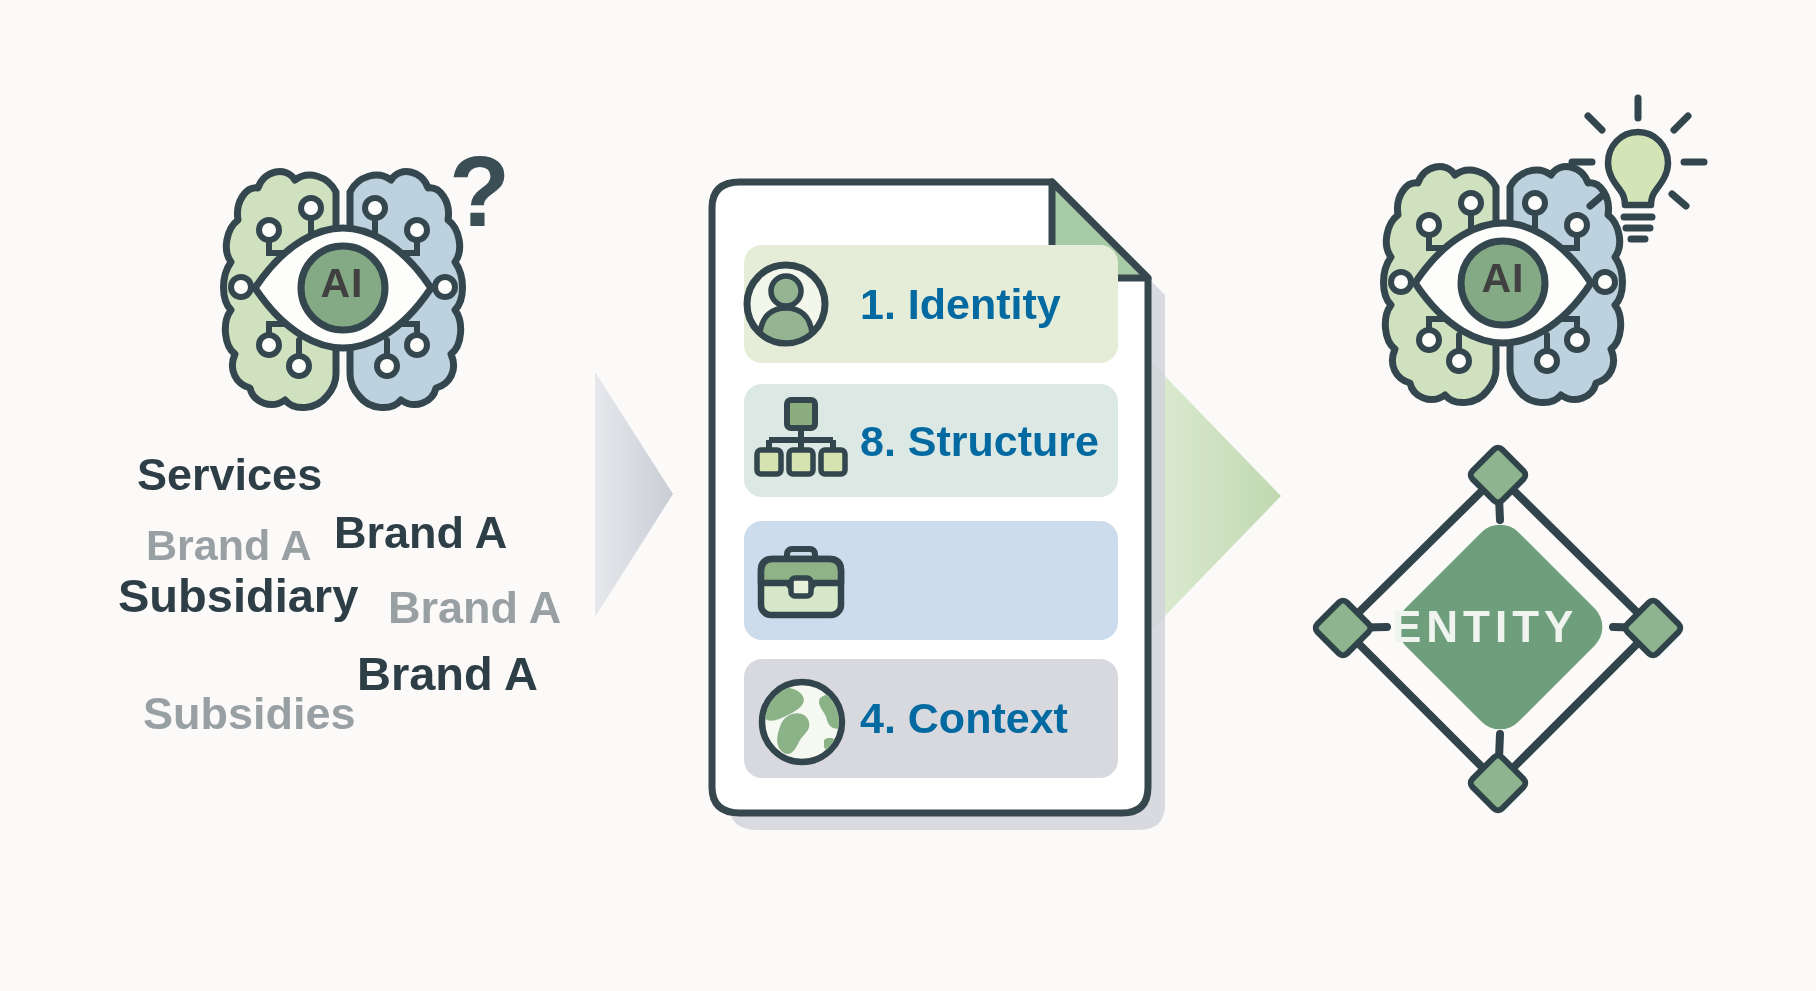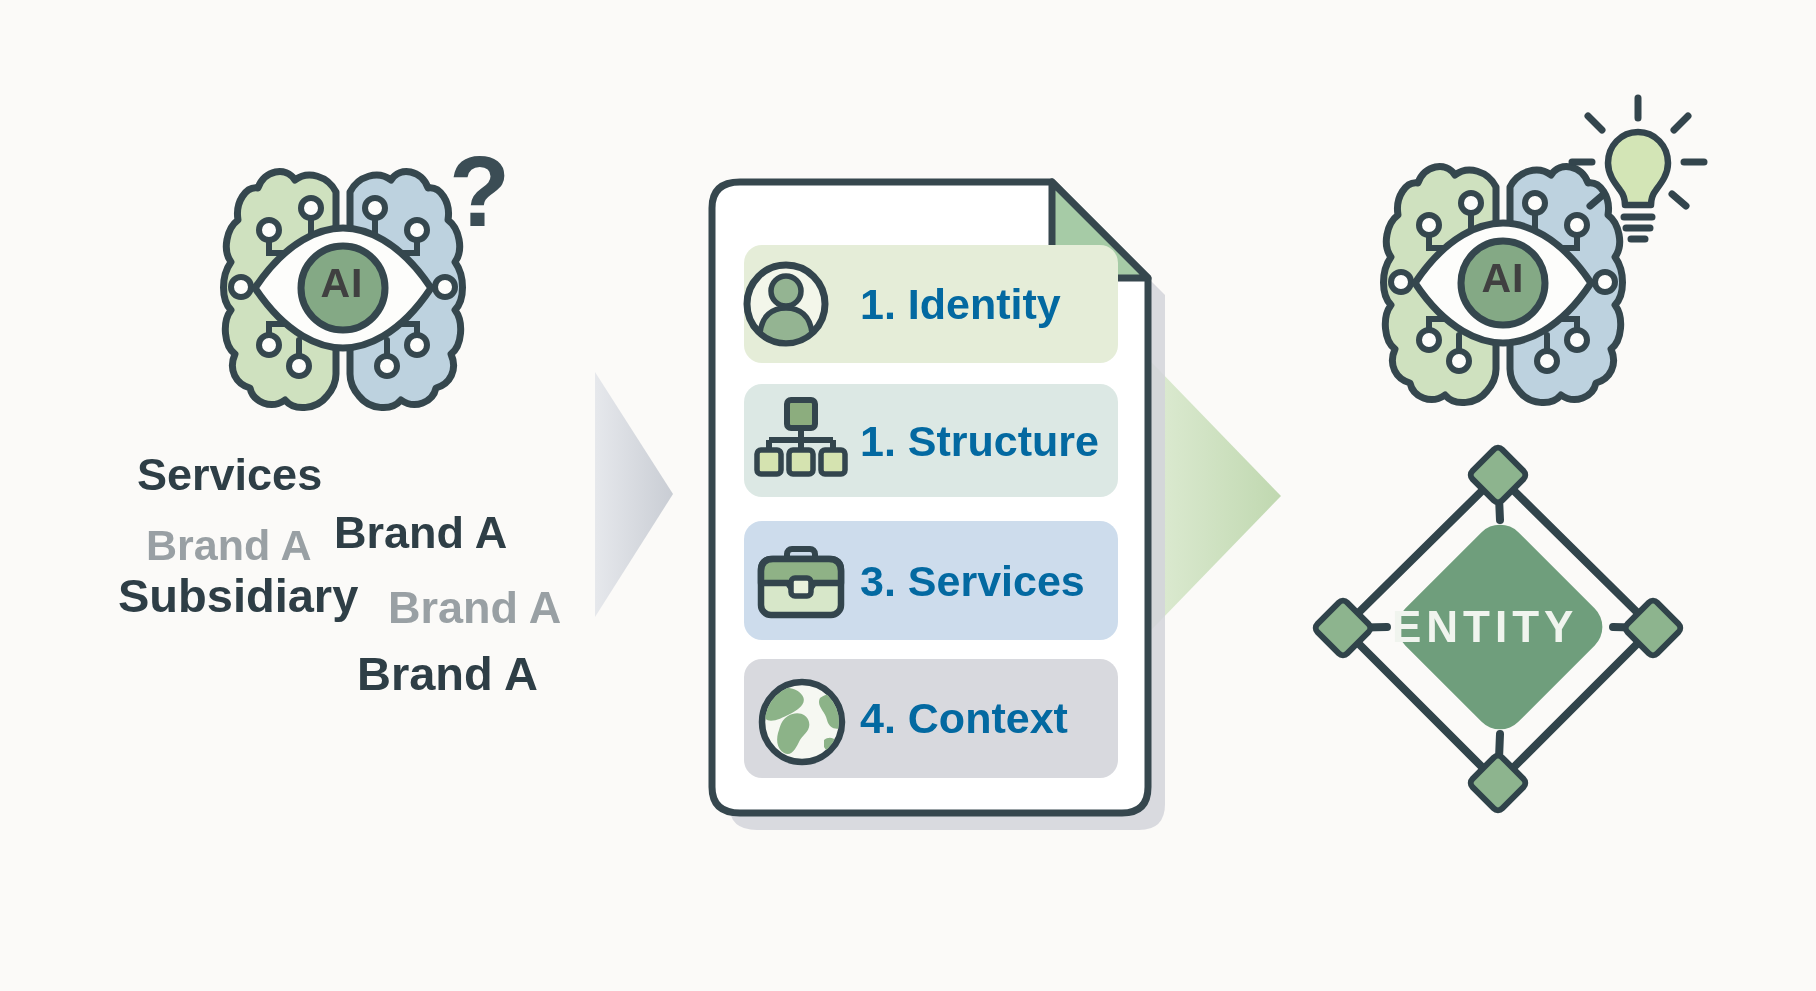--- a/index.html
+++ b/index.html
@@ -142,23 +142,23 @@
 <div class="overlay">
   <div class="ai-label ai-left">AI</div>
   <div class="qmark">?</div>
 
   <div class="term t0">Services</div>
   <div class="term t1 gray">Brand A</div>
   <div class="term t2">Brand A</div>
   <div class="term t3">Subsidiary</div>
   <div class="term t4 gray">Brand A</div>
   <div class="term t5">Brand A</div>
+  <div class="term t6 gray">Subsidies</div>
 
   <div class="doc-label dl0">1. Identity</div>
-  <div class="doc-label dl1">1. Structure</div>
-  <div class="doc-label dl2">3. Services</div>
+  <div class="doc-label dl1">8. Structure</div>
   <div class="doc-label dl3">4. Context</div>
 
   <div class="ai-label ai-right">AI</div>
   <div class="entity-label">ENTITY</div>
 </div>
 
 </div>
 
 </body></html>

